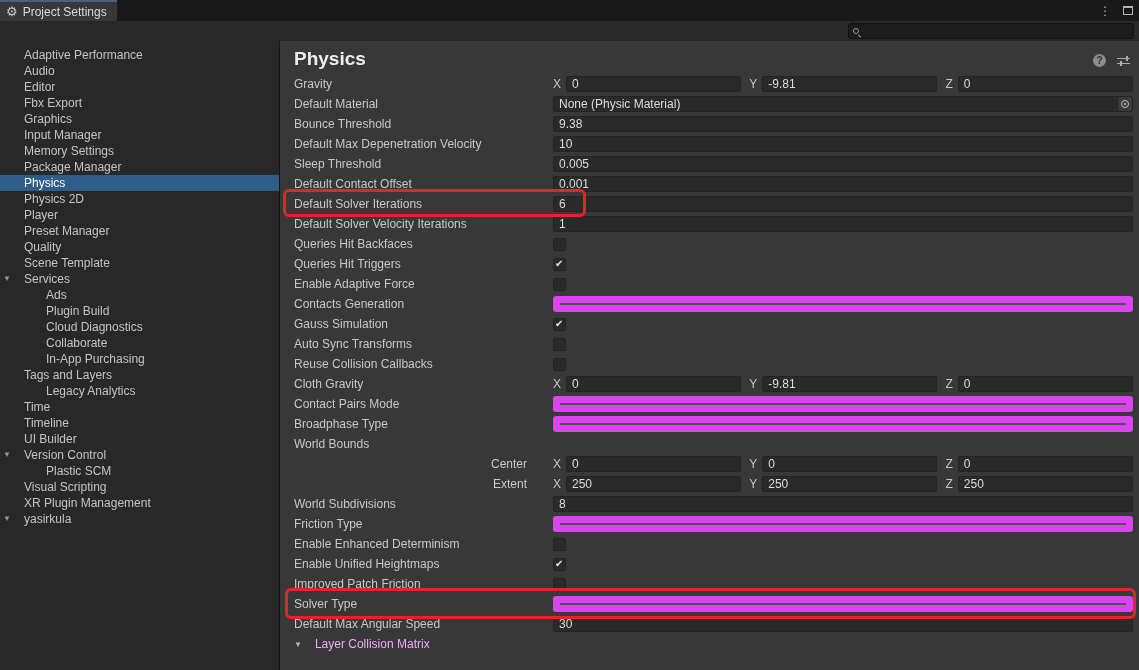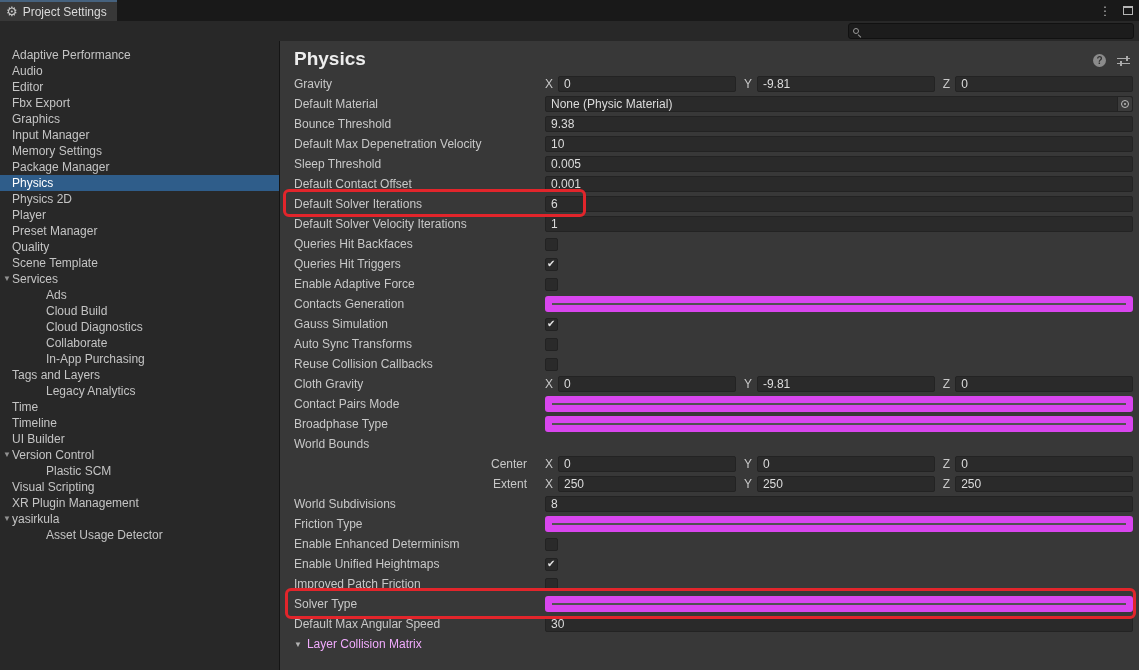--- a/index.html
+++ b/index.html
@@ -26,38 +26,38 @@
                display:flex; align-items:center; padding:0 4px; }
   .mag { width:6px; height:6px; border:1px solid #999; border-radius:50%; position:relative; flex:none; }
   .mag::after { content:""; position:absolute; width:1px; height:4px; background:#999;
                 left:5px; top:5px; transform:rotate(-45deg); }
   .searchbox input { flex:1; background:transparent; border:none; outline:none;
                      color:#ddd; font:11px "Liberation Sans",sans-serif; margin-left:4px; }
   
   .bodyrow { display:flex; height:629px; }
   .sidebar { width:280px; flex:none; background:#282828; border-right:1px solid #151515;
              padding-top:6px; overflow:hidden; }
-  .sb-item { height:16px; line-height:16px; padding-left:12px; position:relative;
+  .sb-item { height:16px; line-height:16px; padding-left:24px; position:relative;
              color:#c4c4c4; white-space:nowrap; cursor:default; }
   .sb-item.indent { padding-left:46px; }
   .sb-item.selected { background:#2f5d8a; color:#ffffff; }
   .sb-arrow { position:absolute; left:3px; top:0; font-size:8px; color:#919191; line-height:16px; }
   .main { flex:1; position:relative; min-width:0; }
   .main-header { height:33px; position:relative; }
   .main-title { position:absolute; left:14px; top:7px; font-size:19px; font-weight:bold; color:#ededed; }
   .header-icons { position:absolute; right:9px; top:13px; display:flex; gap:11px; align-items:center; }
   .help-icon { width:13px; height:13px; border-radius:50%; background:#8b8b8b; color:#333;
                font-size:10px; font-weight:bold; text-align:center; line-height:13px; }
   .preset-icon { width:13px; height:13px; position:relative; }
   .preset-icon i { position:absolute; left:0; right:0; height:1px; background:#ababab; }
   .preset-icon i.t { top:4px; } .preset-icon i.b { top:9px; }
   .preset-icon i.t::after { content:""; position:absolute; right:2px; top:-2px; width:2px; height:5px; background:#ababab; }
   .preset-icon i.b::after { content:""; position:absolute; left:3px; top:-2px; width:2px; height:5px; background:#ababab; }
   
-  .row { height:20px; display:flex; align-items:center; padding:0 6px 0 14px; }
+  .row { height:20px; display:flex; align-items:center; padding:0 6px 0 14px;gap:8px; }
   .row-label { width:251px; flex:none; color:#c8c8c8; white-space:nowrap; overflow:hidden; }
   .row-label.sub { text-align:right; padding-right:18px; }
   .row-value { flex:1; display:flex; align-items:center; min-width:0; }
   .field { flex:1; height:16px; background:#2a2a2a; border:1px solid #232323; border-radius:2px;
            padding:0 5px; color:#dcdcdc; line-height:14px; white-space:nowrap; overflow:hidden; min-width:0; }
   .vec { flex:1; display:flex; align-items:center; min-width:0; }
   .axis { flex:none; margin-right:5px; color:#c8c8c8; }
   .axis + .field + .axis { margin-left:8px; }
   .checkbox { width:13px; height:13px; background:#2a2a2a; border:1px solid #222;
               border-radius:2px; position:relative; flex:none; }
@@ -117,35 +117,34 @@
       <div class="sb-item"><span>Memory Settings</span></div>
       <div class="sb-item"><span>Package Manager</span></div>
       <div class="sb-item selected"><span>Physics</span></div>
       <div class="sb-item"><span>Physics 2D</span></div>
       <div class="sb-item"><span>Player</span></div>
       <div class="sb-item"><span>Preset Manager</span></div>
       <div class="sb-item"><span>Quality</span></div>
       <div class="sb-item"><span>Scene Template</span></div>
       <div class="sb-item"><span class="sb-arrow">▼</span><span>Services</span></div>
       <div class="sb-item indent"><span>Ads</span></div>
-      <div class="sb-item indent"><span>Cloud Build</span></div>
+      <div class="sb-item indent"><span>Plugin Build</span></div>
       <div class="sb-item indent"><span>Cloud Diagnostics</span></div>
       <div class="sb-item indent"><span>Collaborate</span></div>
       <div class="sb-item indent"><span>In-App Purchasing</span></div>
       <div class="sb-item"><span>Tags and Layers</span></div>
       <div class="sb-item indent"><span>Legacy Analytics</span></div>
       <div class="sb-item"><span>Time</span></div>
       <div class="sb-item"><span>Timeline</span></div>
       <div class="sb-item"><span>UI Builder</span></div>
       <div class="sb-item"><span class="sb-arrow">▼</span><span>Version Control</span></div>
       <div class="sb-item indent"><span>Plastic SCM</span></div>
       <div class="sb-item"><span>Visual Scripting</span></div>
       <div class="sb-item"><span>XR Plugin Management</span></div>
       <div class="sb-item"><span class="sb-arrow">▼</span><span>yasirkula</span></div>
-      <div class="sb-item indent"><span>Asset Usage Detector</span></div>
     </div>
 
   <div class="main">
     <div class="main-header">
       <div class="main-title">Physics</div>
       <div class="header-icons">
         <span class="help-icon">?</span>
         <span class="preset-icon">
             <i class="t"></i>
             <i class="b"></i>

